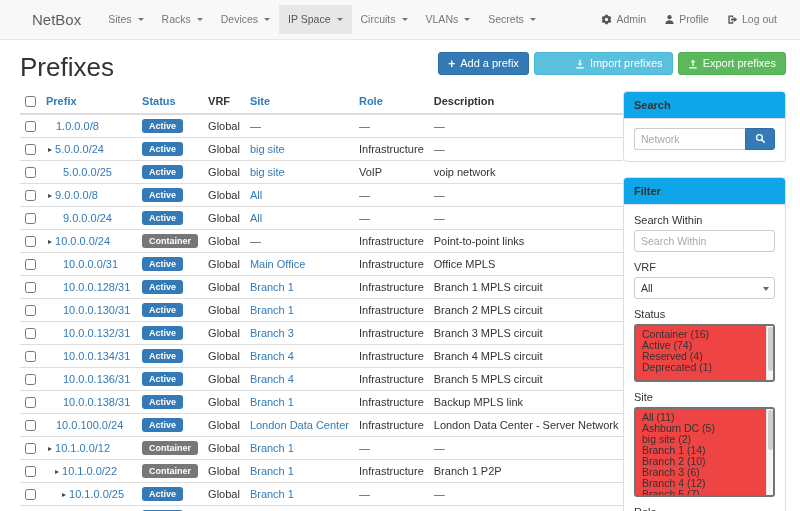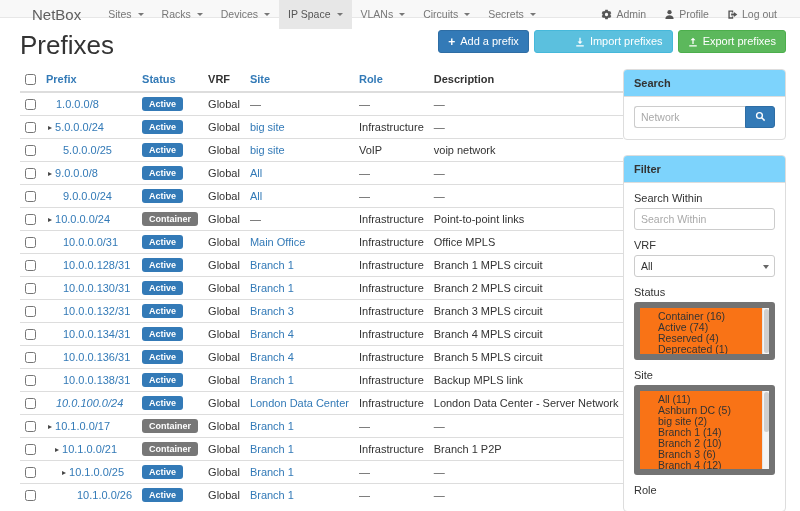--- a/index.html
+++ b/index.html
@@ -5,22 +5,22 @@
   * { box-sizing: border-box; margin: 0; padding: 0; }
   html, body { width: 800px; height: 511px; overflow: hidden; }
   body {
     font-family: "Liberation Sans", "DejaVu Sans", sans-serif;
     font-size: 11px; color: #333; background: #fff;
   }
   a { text-decoration: none; }
 
   
   .navbar {
-    height: 18px; background: #f8f8f8; border-bottom: 1px solid #e7e7e7;
-    display: flex; align-items: flex-start; padding: 0 14px 0 32px;
+    height: 40px; background: #f8f8f8; border-bottom: 1px solid #e7e7e7;
+    display: flex; align-items: center; padding: 0 14px 0 32px;
   }
   .brand {
     font-size: 15px; color: #5e5e5e; line-height: 29px; margin-right: 18px;
   }
   .nav-left, .nav-right { display: flex; align-items: stretch; }
   .nav-right { margin-left: auto; }
   .nav-item {
     font-size: 10.5px; color: #777; line-height: 29px; padding: 0 9px;
     cursor: pointer; display: flex; align-items: center; gap: 4px;
   }
@@ -76,21 +76,21 @@
     padding: 2px 7px; border-radius: 3px; line-height: 10px;
   }
   .badge-active { background: #337ab7; }
   .badge-container { background: #777; }
   .dash { color: #555; }
   .desc { color: #333; }
 
   
   .panel { border: 1px solid #ddd; border-radius: 4px; margin-bottom: 15px; background: #fff; }
   .panel-heading {
-    background: #7dd3fc; border-bottom: 1px solid #ddd; border-radius: 3px 3px 0 0;
+    background: #0ea5e9; border-bottom: 1px solid #ddd; border-radius: 3px 3px 0 0;
     padding: 7px 10px; font-size: 11px; font-weight: 700; color: #333;
   }
   .panel-body { padding: 9px 10px 11px; }
   .input-group { display: flex; }
   .form-input {
     width: 100%; height: 22px; border: 1px solid #ccc; border-radius: 3px;
     font-size: 10.5px; padding: 0 6px; color: #333; outline: none;
     font-family: "Liberation Sans", "DejaVu Sans", sans-serif;
   }
   .form-input::placeholder { color: #a9a9a9; }
@@ -105,22 +105,22 @@
   .fake-select {
     position: relative; height: 22px; border: 1px solid #ccc; border-radius: 3px;
     background: #fff; font-size: 10.5px; color: #333; line-height: 20px; padding: 0 16px 0 6px;
     cursor: pointer;
   }
   .fake-select .sel-caret {
     position: absolute; right: 5px; top: 9px; width: 0; height: 0;
     border-top: 4px solid #666; border-left: 3px solid transparent; border-right: 3px solid transparent;
   }
   .listbox {
-    position: relative; border: 6px solid #737373; border-radius: 3px; background: #f97316;
-    overflow: hidden; padding: 3px 0 0 12px;
+    position: relative; border: 2px solid #737373; border-radius: 3px; background: #ef4444;
+    overflow: hidden; padding: 3px 0 0 0;
   }
   .listbox .opt {
     font-size: 10.5px; line-height: 11px; color: #333; padding-left: 6px;
     white-space: nowrap; cursor: pointer;
   }
   .lb-status { height: 58px; }
   .lb-site { height: 90px; }
   .lb-scroll {
     position: absolute; top: 0; right: 0; width: 7px; height: 100%;
     background: #f5f5f5; border-left: 1px solid #e5e5e5; cursor: pointer;
@@ -143,25 +143,25 @@
       </div>
       <div class="nav-item">
         <span>Devices</span>
         <span class="caret"></span>
       </div>
       <div class="nav-item active">
         <span>IP Space</span>
         <span class="caret"></span>
       </div>
       <div class="nav-item">
+        <span>Circuits</span>
+        <span class="caret"></span>
+      </div>
+      <div class="nav-item">
         <span>VLANs</span>
-        <span class="caret"></span>
-      </div>
-      <div class="nav-item">
-        <span>Circuits</span>
         <span class="caret"></span>
       </div>
       <div class="nav-item">
         <span>Secrets</span>
         <span class="caret"></span>
       </div>
     </div>
   <div class="nav-right">
       <div class="nav-item">
         <span>
@@ -343,39 +343,39 @@
               <td><input type="checkbox" style=""></td>
               <td><span style="padding-left: 17px;"><a href="#" class="prefix-link">10.0.0.138/31</a></span></td>
               <td><span class="badge badge-active">Active</span></td>
               <td>Global</td>
               <td><a href="#" class="site-link">Branch 1</a></td>
               <td>Infrastructure</td>
               <td class="desc">Backup MPLS link</td>
             </tr>
             <tr>
               <td><input type="checkbox" style=""></td>
-              <td><span style="padding-left: 10px; font-style: italic;"><a href="#" class="prefix-link">10.0.100.0/24</a></span></td>
+              <td><span style="padding-left: 10px;"><a href="#" class="prefix-link">10.0.100.0/24</a></span></td>
               <td><span class="badge badge-active">Active</span></td>
               <td>Global</td>
               <td><a href="#" class="site-link">London Data Center</a></td>
               <td>Infrastructure</td>
               <td class="desc">London Data Center - Server Network</td>
             </tr>
             <tr>
               <td><input type="checkbox" style=""></td>
-              <td><span style="padding-left: 2px;"><span class="expand-arrow">▸</span><a href="#" class="prefix-link">10.1.0.0/17</a></span></td>
+              <td><span style="padding-left: 2px;"><span class="expand-arrow">▸</span><a href="#" class="prefix-link">10.1.0.0/12</a></span></td>
               <td><span class="badge badge-container">Container</span></td>
               <td>Global</td>
               <td><a href="#" class="site-link">Branch 1</a></td>
               <td class="dash">—</td>
               <td class="dash">—</td>
             </tr>
             <tr>
               <td><input type="checkbox" style=""></td>
-              <td><span style="padding-left: 9px;"><span class="expand-arrow">▸</span><a href="#" class="prefix-link">10.1.0.0/21</a></span></td>
+              <td><span style="padding-left: 9px;"><span class="expand-arrow">▸</span><a href="#" class="prefix-link">10.1.0.0/22</a></span></td>
               <td><span class="badge badge-container">Container</span></td>
               <td>Global</td>
               <td><a href="#" class="site-link">Branch 1</a></td>
               <td>Infrastructure</td>
               <td class="desc">Branch 1 P2P</td>
             </tr>
             <tr>
               <td><input type="checkbox" style=""></td>
               <td><span style="padding-left: 16px;"><span class="expand-arrow">▸</span><a href="#" class="prefix-link">10.1.0.0/25</a></span></td>
               <td><span class="badge badge-active">Active</span></td>

